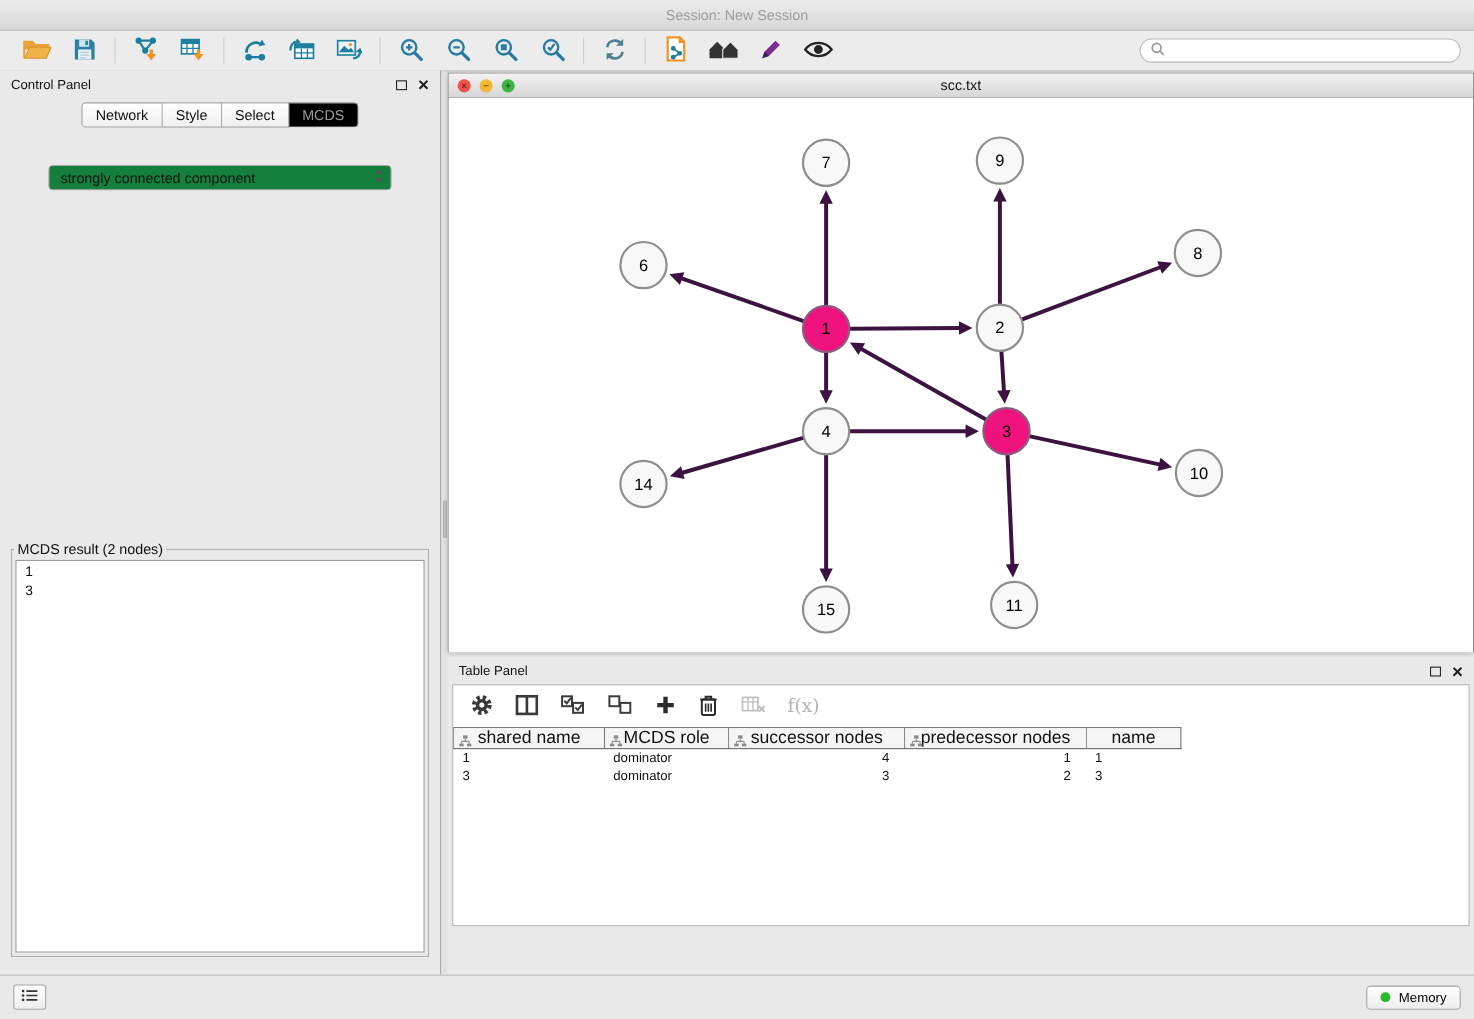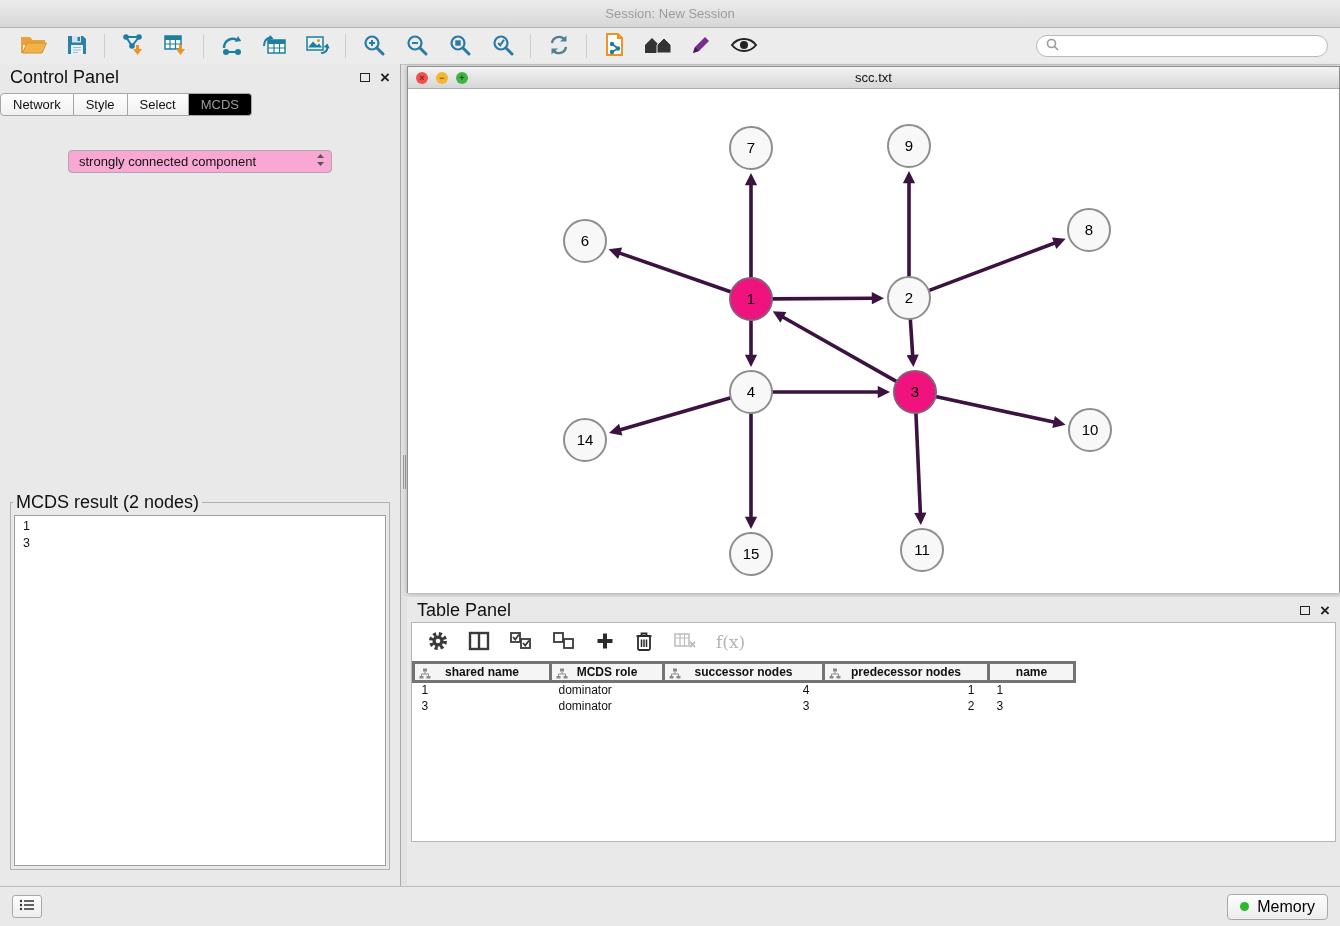--- a/index.html
+++ b/index.html
@@ -30,55 +30,55 @@
   .sep { width: 1px; height: 24px; background: #cecece; margin: 0 6px; }
   .search-box {
     margin-left: auto; width: 292px; height: 22px; background: #fff;
     border: 1px solid #b9b9b9; border-radius: 12px;
     display: flex; align-items: center; padding: 0 9px; gap: 5px;
   }
   .search-box input { border: none; outline: none; flex: 1; font-size: 12px; background: transparent; font-family: inherit; }
 
   
   .panel-head { height: 26px; display: flex; align-items: center; padding: 0 10px; }
-  .panel-title { font-size: 18px; }
+  .panel-title { font-size: 12px; }
   .win-float { width: 10px; height: 9px; border: 1.5px solid #222; margin-left: auto; background: transparent; }
   .win-close { font-size: 17px; font-weight: bold; line-height: 1; color: #222; margin-left: 10px; background: none; border: none; }
 
   
   .control-panel {
     position: absolute; left: 0; top: 64px; width: 401px; bottom: 40px;
     background: #e9e9e9; border-right: 1px solid #a9a9a9;
   }
-  .cp-tabbar { display: flex; justify-content: flex-start; margin-top: 3px; }
+  .cp-tabbar { display: flex; justify-content: center; margin-top: 3px; }
   .tab {
     border: 1px solid #a6a6a6; border-left: none;
     background: linear-gradient(#fefefe, #f0f0f0);
     padding: 3px 12px; font-size: 13px; color: #111; cursor: default;
   }
   .tab:first-child { border-left: 1px solid #a6a6a6; border-radius: 4px 0 0 4px; }
   .tab:last-child { border-radius: 0 4px 4px 0; }
   .tab.active { background: #000000; color: #9b9b9b; }
   .cp-body { text-align: center; padding-top: 24px; }
   .dropdown {
-    width: 264px; height: 23px; margin: 10px auto 0; background: #f9a8d4;
+    width: 312px; height: 23px; margin: 10px auto 0; background: #15803d;
     border: 1px solid #aaa; border-radius: 4px;
     display: flex; align-items: center; padding: 0 6px 0 10px; font-size: 13px;
   }
   .dd-label { flex: 1; text-align: left; }
   .btn-row { margin-top: 14px; display: flex; justify-content: center; gap: 16px; }
   .btn {
     background: linear-gradient(#ffffff, #efefef); border: 1px solid #a6a6a6;
     border-radius: 4px; padding: 3px 14px; font-size: 13px; font-family: inherit;
   }
   fieldset.result-box {
     position: absolute; left: 10px; right: 10px; top: 428px; height: 378px;
     border: 1px solid #b0b0b0; background: #e9e9e9;
   }
-  fieldset.result-box legend { font-size: 18px; padding: 0 3px; margin-left: 2px; }
+  fieldset.result-box legend { font-size: 13px; padding: 0 3px; margin-left: 2px; }
   .result-inner {
     position: absolute; left: 3px; right: 3px; top: 2px; bottom: 3px;
     background: #fff; border: 1px solid #9d9d9d;
     text-align: left; padding: 2px 8px; font-size: 12.5px; line-height: 17px;
   }
   .splitter-handle { position: absolute; left: 401px; top: 455px; width: 6px; height: 34px; display: flex; gap: 1px; justify-content: center; }
   .splitter-handle i { width: 1px; background: #9a9a9a; }
 
   
   .network-window {
@@ -99,40 +99,40 @@
   .table-panel { position: absolute; left: 407px; top: 597px; width: 933px; height: 289px; background: #e9e9e9; }
   .tp-body {
     position: absolute; left: 4px; right: 4px; top: 25px; bottom: 44px;
     background: #fff; border: 1px solid #b5b5b5; overflow: hidden;
   }
   .tp-toolbar { height: 38px; display: flex; align-items: center; gap: 19px; padding: 0 15px; }
   .tp-toolbar .ticon { background: none; border: none; display: flex; align-items: center; }
   .fx { font-family: "DejaVu Serif", serif; font-size: 17px; color: #b3b3b3; background: none; border: none; }
   table.node-table { border-collapse: collapse; table-layout: fixed; width: 661px; }
   table.node-table thead th {
-    height: 19px; background: #f5f5f5; border: 3px solid #737373;
-    font-weight: bold; font-size: 12px; position: relative;
+    height: 19px; background: #f5f5f5; border: 1px solid #737373;
+    font-weight: normal; font-size: 16px; position: relative;
   }
   .th-icon { position: absolute; left: 4px; top: 4px; }
   .th-label { display: block; text-align: center; }
   table.node-table tbody td { height: 16px; font-size: 12px; padding: 0 8px; text-align: left; }
   table.node-table tbody td.num { text-align: right; padding-right: 14px; }
   .tp-tabs { position: absolute; bottom: 2px; left: 0; right: 0; display: flex; justify-content: center; }
 
   
   .statusbar {
     position: absolute; bottom: 0; left: 0; right: 0; height: 40px;
     background: #e9e9e9; border-top: 1px solid #bdbdbd;
     display: flex; align-items: center; padding: 0 12px;
   }
   .sq-btn { width: 30px; height: 23px; border: 1px solid #a8a8a8; border-radius: 3px;
             background: linear-gradient(#fdfdfd, #ededed); display: flex; align-items: center; justify-content: center; }
   .memory-btn { margin-left: auto; display: flex; align-items: center; gap: 8px;
                 border: 1px solid #a8a8a8; border-radius: 4px;
-                background: linear-gradient(#fdfdfd, #ededed); padding: 3px 12px; font-size: 16px; font-family: inherit; }
+                background: linear-gradient(#fdfdfd, #ededed); padding: 3px 12px; font-size: 12px; font-family: inherit; }
   .mem-dot { width: 9px; height: 9px; border-radius: 50%; background: #2eb82e; }
 </style>
 </head>
 <body>
 
 <div class="app">
 
   <div class="titlebar">
     <span>Session: New Session</span>
   </div>

